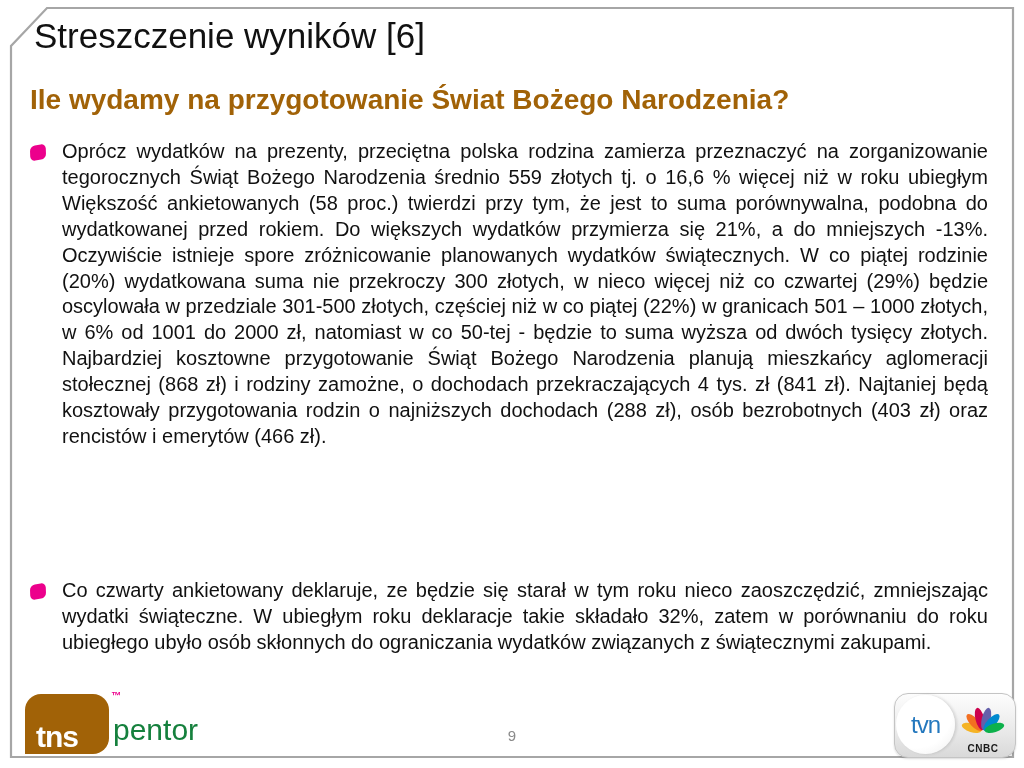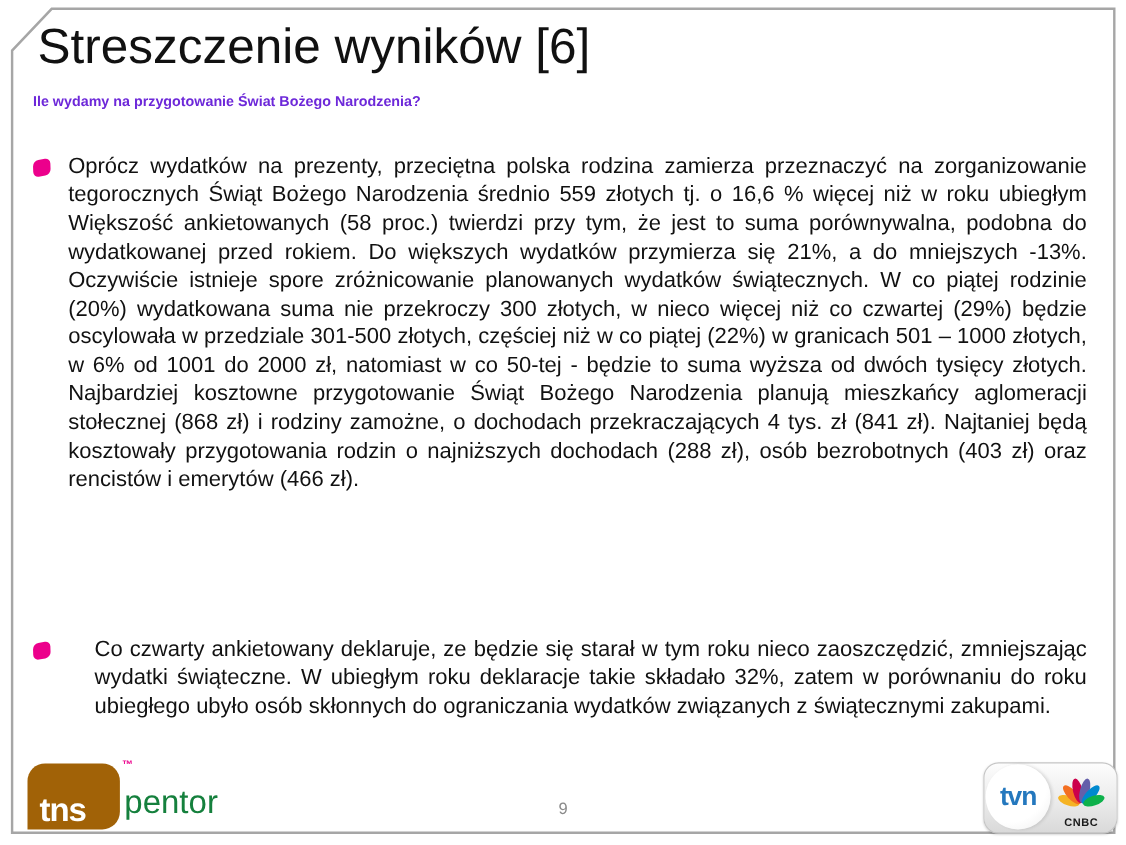--- a/index.html
+++ b/index.html
@@ -3,31 +3,31 @@
 <meta charset="utf-8">
 <style>
   html,body{margin:0;padding:0;background:#ffffff;}
   .slide{
     position:relative;width:1024px;height:768px;background:#ffffff;overflow:hidden;
     font-family:"Liberation Sans","DejaVu Sans",sans-serif;color:#111;
   }
   .frame-svg{position:absolute;left:0;top:0;width:1024px;height:768px;pointer-events:none;}
   .slide-title{
     position:absolute;left:34px;top:16px;margin:0;
-    font-size:45px;font-weight:400;color:#111;white-space:nowrap;
+    font-size:35px;font-weight:400;color:#111;white-space:nowrap;
   }
   .section-heading{
     position:absolute;left:30px;margin:0;
-    font-size:13px;font-weight:700;color:#6d28d9;white-space:nowrap;
+    font-size:28px;font-weight:700;color:#a16207;white-space:nowrap;
   }
   .heading-1{top:84px;}
   .heading-2{top:524px;}
   .bullet-row{position:absolute;left:30px;width:958px;display:flex;align-items:flex-start;}
   .bullet-1{top:139px;}
-  .bullet-2{top:578px;gap:24px;}
+  .bullet-2{top:578px;}
   .bullet-marker{
     flex:0 0 16px;width:16px;height:15px;margin:6px 16px 0 0;
     background:#EC008C;border-radius:5px;
     transform:rotate(-10deg) skewX(-8deg);
   }
   .bullet-text{
     margin:0;flex:1;font-size:20px;line-height:25.9px;color:#111;
     text-align:justify;
   }
   
@@ -56,21 +56,21 @@
     border-radius:14px;border:1px solid #c4c4c4;
     background:linear-gradient(180deg,#fdfdfd 0%,#e9e9e9 60%,#d9d9d9 100%);
     box-shadow:0 1px 2px rgba(0,0,0,0.15);
   }
   .tvn-circle{
     position:absolute;left:1px;top:1px;width:59px;height:59px;border-radius:50%;
     background:radial-gradient(circle at 35% 30%,#ffffff 62%,#ededed 100%);
     box-shadow:2px 0 3px rgba(0,0,0,0.12);
     display:flex;align-items:center;justify-content:center;
   }
-  .tvn-text{color:#2478BE;font-size:24px;font-weight:700;letter-spacing:-1px;}
+  .tvn-text{color:#2478BE;font-size:24px;font-weight:400;letter-spacing:-1px;}
   .peacock{position:absolute;left:62px;top:3px;}
   .cnbc-text{
     position:absolute;left:60px;bottom:3px;width:56px;text-align:center;
     font-size:10px;font-weight:700;color:#1a1a1a;letter-spacing:0.5px;
   }
 </style>
 </head>
 <body>
 
 <div class="slide">

